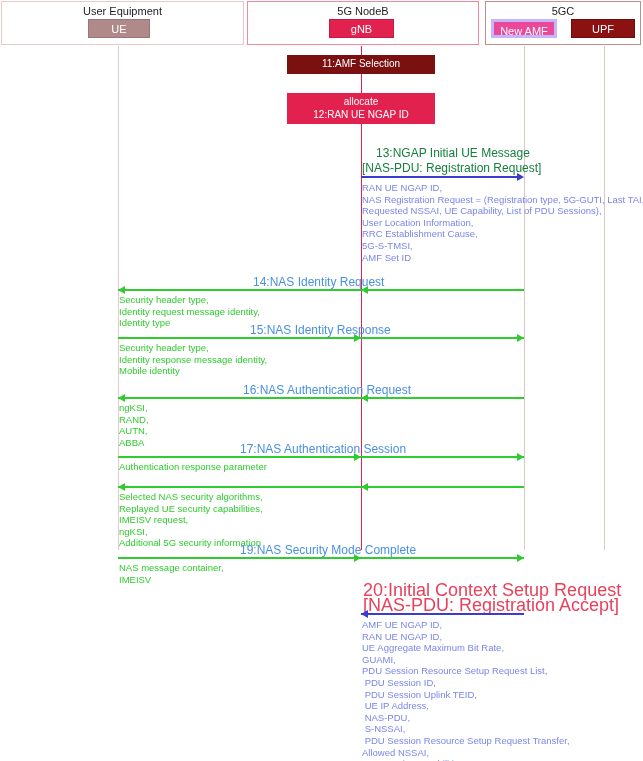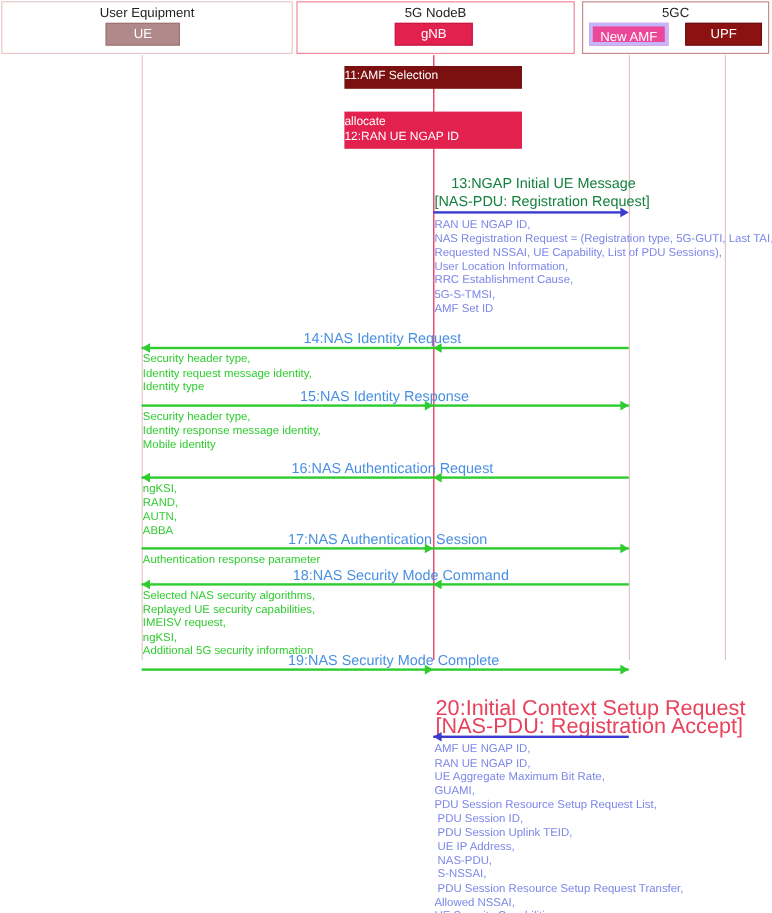--- a/index.html
+++ b/index.html
@@ -19,21 +19,21 @@
   .actor{
     position:absolute;box-sizing:border-box;text-align:center;
     font-size:11px;line-height:19px;height:19px;color:#ffffff;
   }
 
   
   .lifeline{position:absolute;width:1px;top:46px;bottom:0;}
 
   
   .actionbox{
-    position:absolute;box-sizing:border-box;color:#fff;text-align:left;
+    position:absolute;box-sizing:border-box;color:#fff;text-align:center;
     font-size:10px;line-height:13px;padding-top:2px;
   }
 
   
   .arrow-line{position:absolute;height:0;border-top:2px solid #2ecc2e;}
   .head{position:absolute;width:0;height:0;}
   .head-right{border-top:4px solid transparent;border-bottom:4px solid transparent;border-left:7px solid #2ecc2e;}
   .head-left{border-top:4px solid transparent;border-bottom:4px solid transparent;border-right:7px solid #2ecc2e;}
   .head-right-blue{border-top:4px solid transparent;border-bottom:4px solid transparent;border-left:7px solid #3b3bd0;}
   .arrow-line-blue{position:absolute;height:0;border-top:2px solid #3b3bd0;}
@@ -138,34 +138,35 @@
 RAND,
 AUTN,
 ABBA</div>
 
   <div class="msg-label" style="left:240px;top:442px;">17:NAS Authentication Session</div>
   <div class="arrow-line" style="left:118px;top:456px;width:406px;"></div>
   <div class="head head-right" style="left:517px;top:453px;"></div>
   <div class="head head-right" style="left:354px;top:453px;"></div>
   <div class="params" style="left:119px;top:461px;">Authentication response parameter</div>
 
-  <div class="msg-label" style="left:244px;top:472px;">18:NAS Security Mode Command</div>
   <div class="arrow-line" style="left:118px;top:486px;width:406px;"></div>
   <div class="head head-left" style="left:118px;top:483px;"></div>
   <div class="head head-left" style="left:361px;top:483px;"></div>
   <div class="params" style="left:119px;top:491px;">Selected NAS security algorithms,
 Replayed UE security capabilities,
 IMEISV request,
 ngKSI,
 Additional 5G security information</div>
 
   <div class="msg-label" style="left:240px;top:543px;">19:NAS Security Mode Complete</div>
   <div class="arrow-line" style="left:118px;top:557px;width:406px;"></div>
   <div class="head head-right" style="left:517px;top:554px;"></div>
   <div class="head head-right" style="left:354px;top:554px;"></div>
+  <div class="params" style="left:119px;top:562px;">NAS message container,
+IMEISV</div>
 
   <div class="msg-label-red" style="left:363px;top:583px;">20:Initial Context Setup Request</div>
   <div class="msg-label-red" style="left:363px;top:598px;">[NAS-PDU: Registration Accept]</div>
   <div class="arrow-line-blue" style="left:361px;top:613px;width:163px;"></div>
   <div class="head head-right-blue" style="left:361px;top:610px;transform:rotate(180deg);"></div>
   <div class="params-blue" style="left:362px;top:619px;">AMF UE NGAP ID,
 RAN UE NGAP ID,
 UE Aggregate Maximum Bit Rate,
 GUAMI,
 PDU Session Resource Setup Request List,

